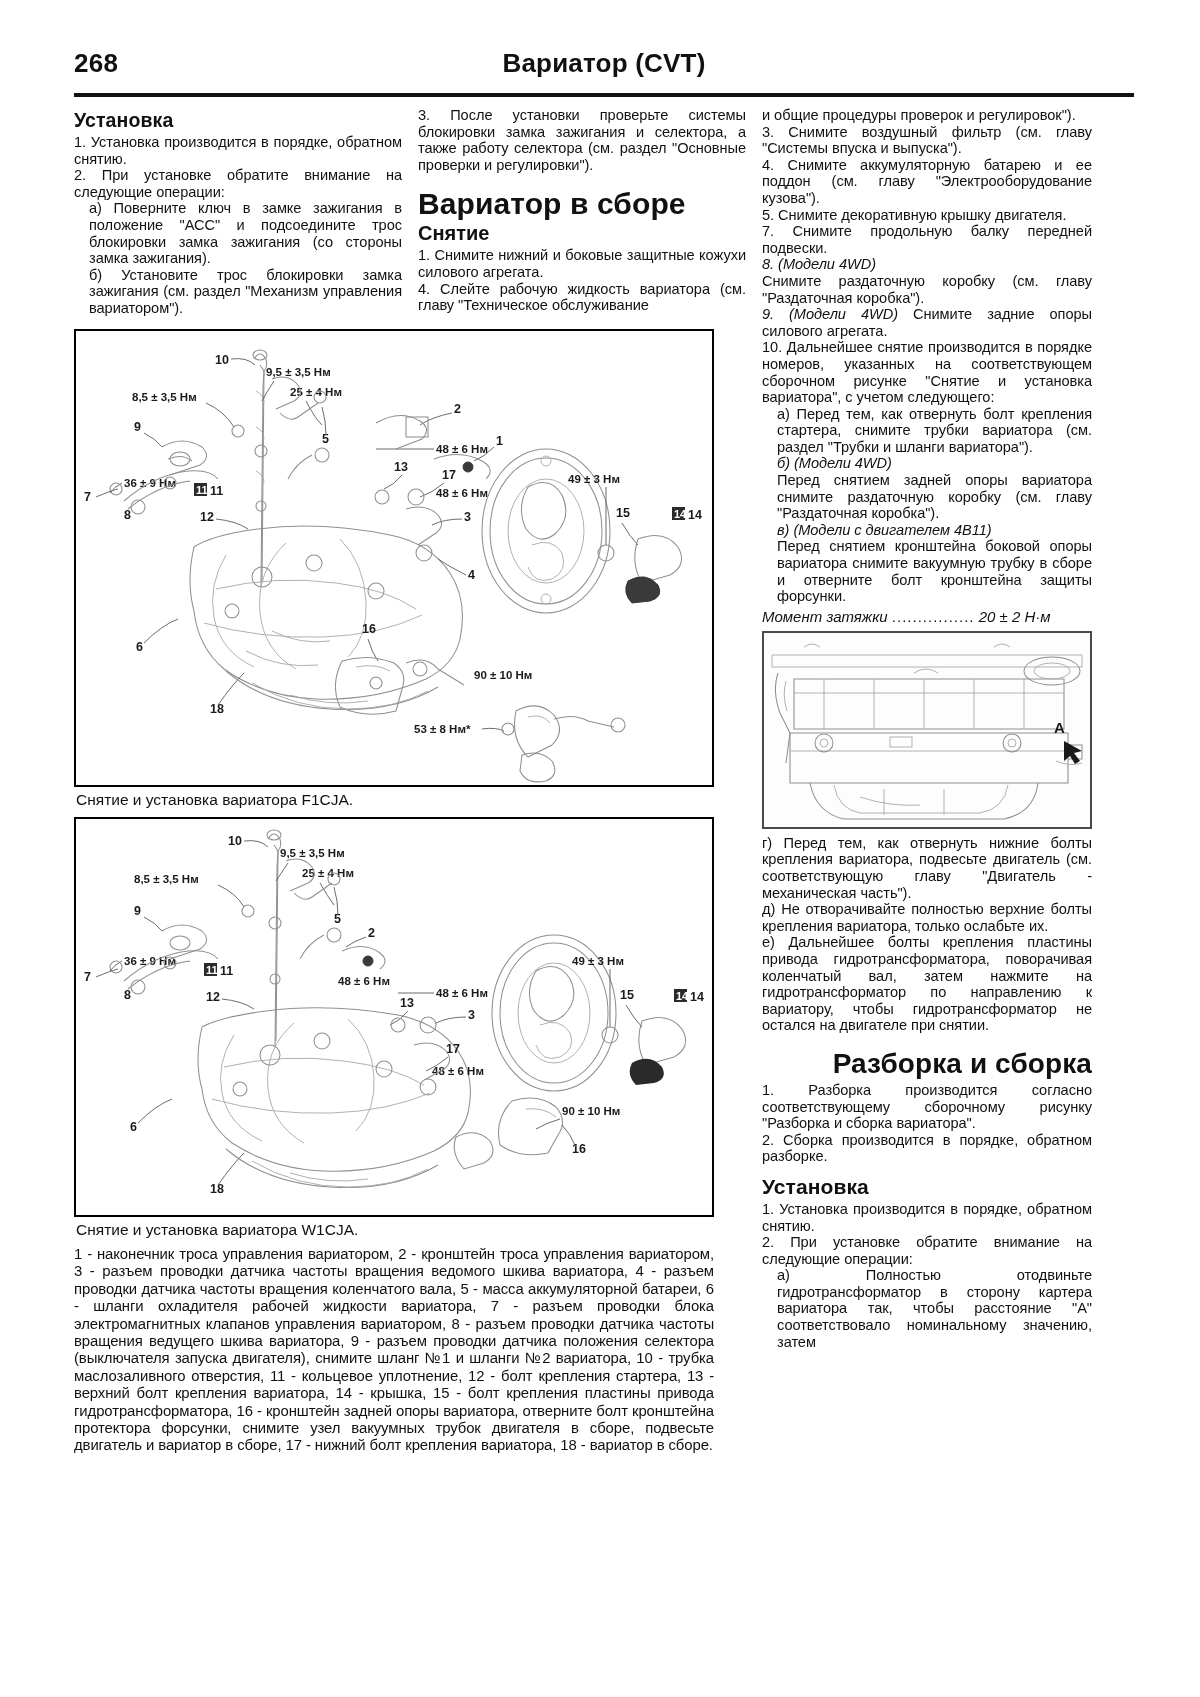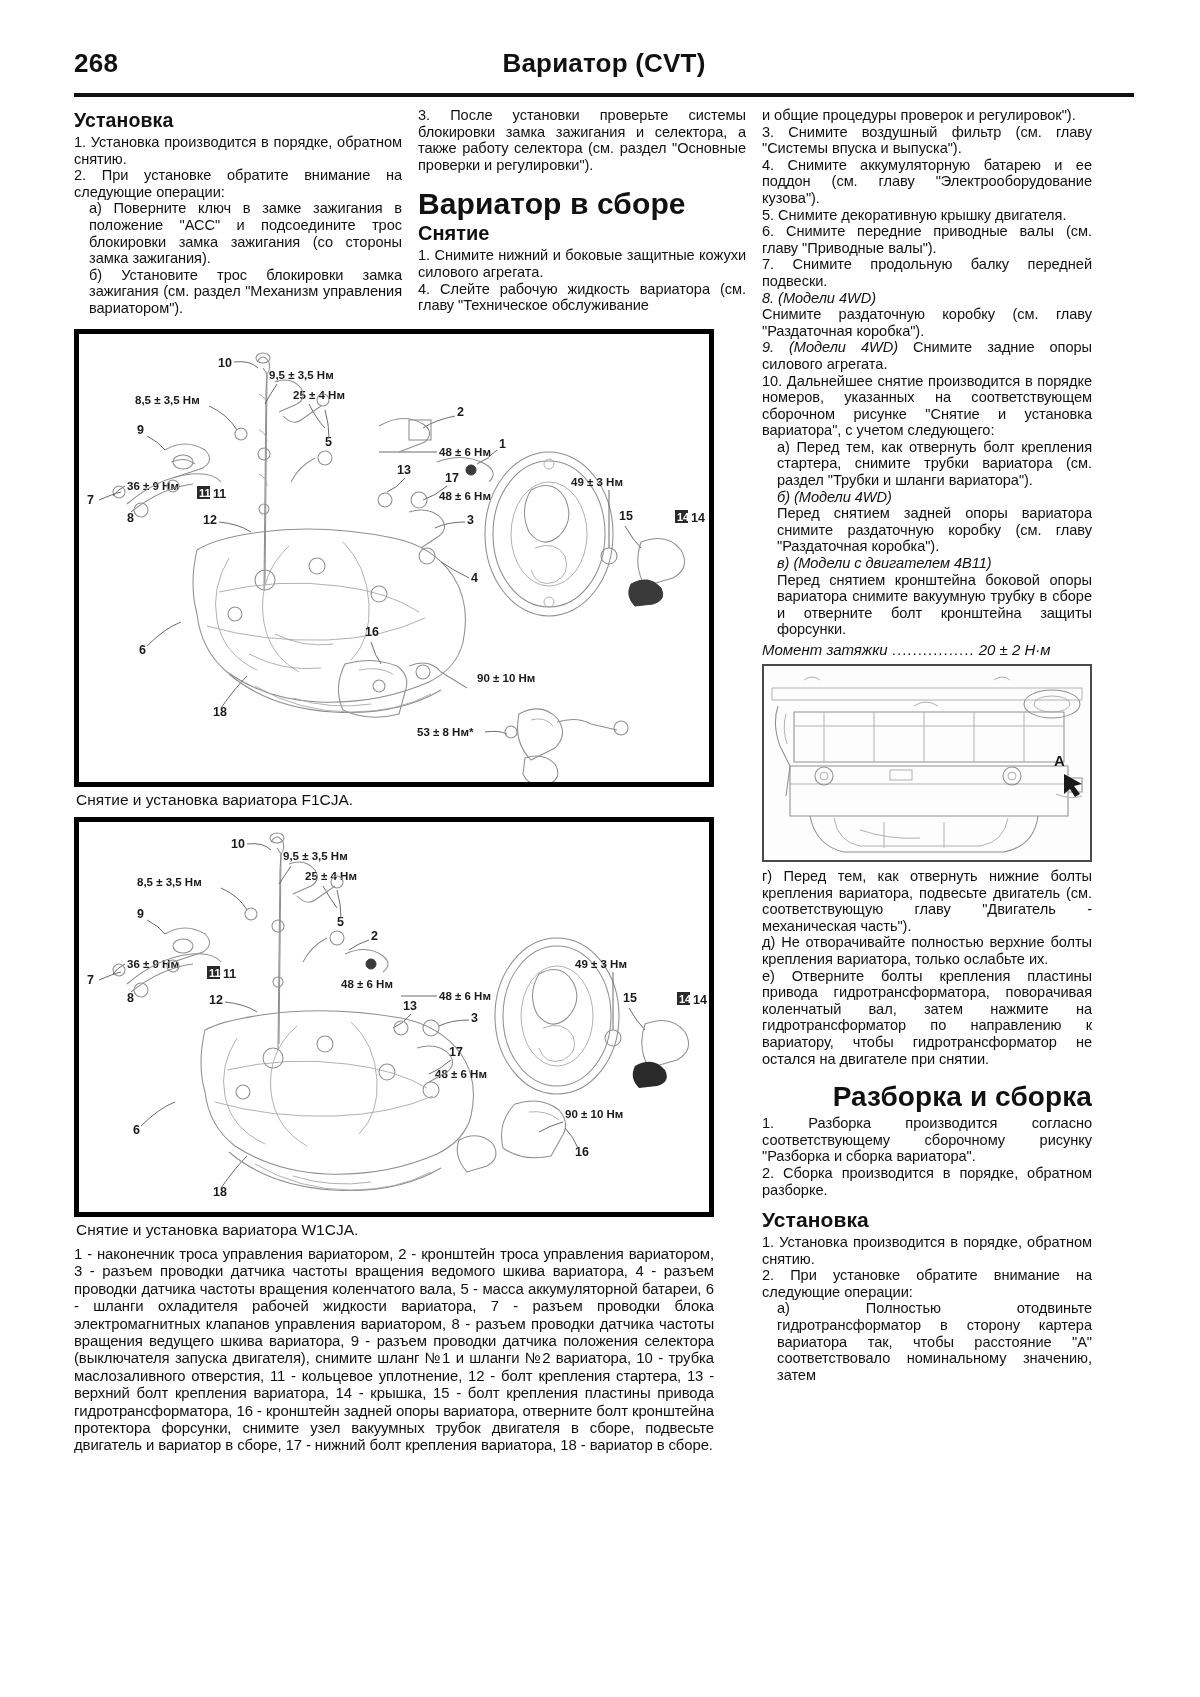--- a/index.html
+++ b/index.html
@@ -86,21 +86,21 @@
   .torque-line {
     font-size: 15px;
     font-style: italic;
     margin: 3px 0 6px 0;
     white-space: nowrap;
   }
   .dots { letter-spacing: 1px; font-style: normal; }
 
   
   .figure {
-    border: 5px solid #000000;
+    border: 2px solid #000000;
     position: relative;
     overflow: hidden;
     background: #e5e5e5;
   }
   .fig1 { width: 640px; height: 458px; margin-top: 9px; }
   .fig2 { width: 640px; height: 400px; margin-top: 8px; }
   .fig-caption {
     font-size: 15.5px;
     font-weight: normal;
     margin: 4px 0 7px 2px;
@@ -176,21 +176,20 @@
       <h2 class="sub">Снятие</h2>
       <p class="body">1. Снимите нижний и боковые защитные кожухи силового агрегата.</p>
       <p class="body">4. Слейте рабочую жидкость вариатора (см. главу "Техническое обслуживание</p>
     </div>
 
     <div class="col-right">
       <p class="body">и общие процедуры проверок и регулировок").</p>
       <p class="body">3. Снимите воздушный фильтр (см. главу "Системы впуска и выпуска").</p>
       <p class="body">4. Снимите аккумуляторную батарею и ее поддон (см. главу  "Электрооборудование кузова").</p>
       <p class="body">5. Снимите декоративную крышку двигателя.</p>
-      <p class="body">6. Снимите передние приводные валы (см. главу "Приводные валы").</p>
       <p class="body">7. Снимите продольную балку передней подвески.</p>
       <p class="body ital">8. (Модели 4WD)</p>
       <p class="body">Снимите раздаточную коробку (см. главу "Раздаточная коробка").</p>
       <p class="body"><span class="ital">9. (Модели 4WD)</span><span> Снимите задние опоры силового агрегата.</span></p>
       <p class="body">10. Дальнейшее снятие производится в порядке номеров, указанных на соответствующем сборочном рисунке "Снятие и установка вариатора", с учетом следующего:</p>
       <p class="body indent">а) Перед тем, как отвернуть болт крепления стартера, снимите трубки вариатора (см. раздел "Трубки и шланги вариатора").</p>
       <p class="body indent ital">б) (Модели 4WD)</p>
       <p class="body indent">Перед снятием задней опоры вариатора снимите раздаточную коробку (см. главу "Раздаточная коробка").</p>
       <p class="body indent ital">в) (Модели с двигателем 4B11)</p>
       <p class="body indent">Перед снятием кронштейна боковой опоры вариатора снимите вакуумную трубку в сборе и отверните болт кронштейна защиты форсунки.</p>
@@ -236,21 +235,21 @@
           <path class="mech" d="M304,112 L318,112 L318,126 L304,126"></path>
           <path class="mech2" d="M292,128 q14,6 26,2"></path>
 
           <text class="lbl" x="290" y="100" style="font-size:15px;font-weight:bold;">A</text>
           <path d="M300,108 L318,118 L310,120 L316,128 L311,131 L306,123 L300,128 Z" fill="#1a1a1a"></path>
         </svg>
       </div>
 
       <p class="body" style="margin-top:6px;">г) Перед тем, как отвернуть нижние болты крепления вариатора, подвесьте двигатель (см. соответствующую главу "Двигатель - механическая часть").</p>
       <p class="body">д) Не отворачивайте полностью верхние болты крепления вариатора, только ослабьте их.</p>
-      <p class="body">е) Отверните болты крепления пластины привода гидротрансформатора, поворачивая коленчатый вал, затем нажмите на гидротрансформатор по направлению к вариатору, чтобы гидротрансформатор не остался на двигателе при снятии.</p>
+      <p class="body">е) Дальнейшее болты крепления пластины привода гидротрансформатора, поворачивая коленчатый вал, затем нажмите на гидротрансформатор по направлению к вариатору, чтобы гидротрансформатор не остался на двигателе при снятии.</p>
 
       <h2 class="sect" style="margin-top:14px;font-size:28px;text-align:right;">Разборка и сборка</h2>
       <p class="body">1. Разборка производится согласно соответствующему сборочному рисунку "Разборка и сборка вариатора".</p>
       <p class="body">2. Сборка производится в порядке, обратном разборке.</p>
 
       <h2 class="sect" style="margin-top:10px;font-size:21px;">Установка</h2>
       <p class="body">1. Установка производится в порядке, обратном снятию.</p>
       <p class="body">2. При установке обратите внимание на следующие операции:</p>
       <p class="body indent">а) Полностью отодвиньте гидротрансформатор в сторону картера вариатора так, чтобы расстояние "А" соответствовало номинальному значению, затем</p>
     </div>

